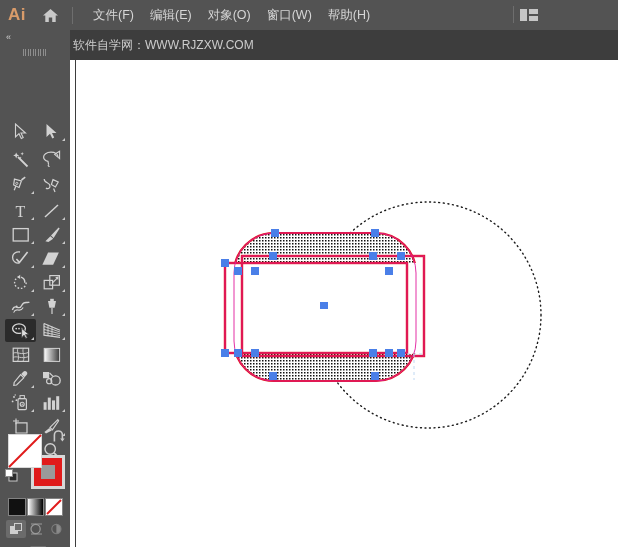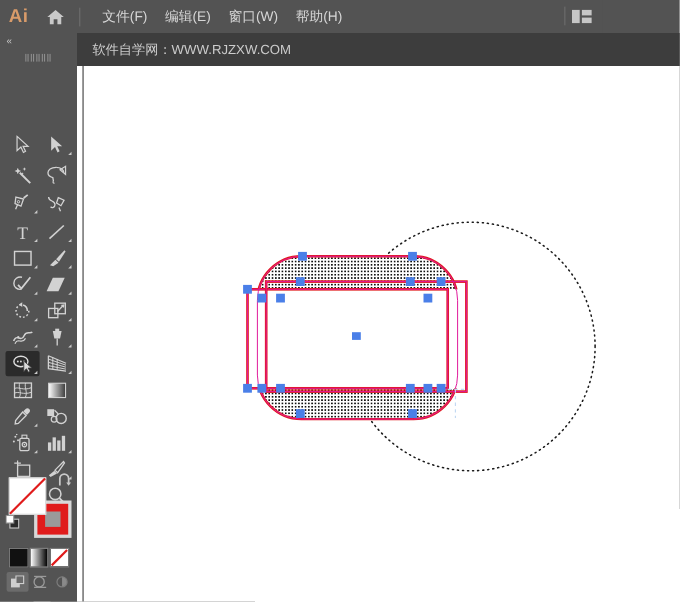--- a/index.html
+++ b/index.html
@@ -14,21 +14,21 @@
   .vsep{width:1px;height:17px;background:#6e6e6e;margin:0 6px;}
   .menu-items{display:flex;align-items:flex-start;margin-left:6px;}
   .menu-item{color:#d6d6d6;font-size:12.5px;padding:4px 8px;white-space:nowrap;cursor:default;}
   .ws-btn{position:absolute;right:6px;top:0;height:30px;width:26px;display:flex;align-items:center;justify-content:center;}
 
   
   #tabbar{position:absolute;left:70px;top:30px;width:548px;height:30px;background:#3d3d3d;display:flex;align-items:flex-end;}
   .doc-tab{height:30px;background:#535353;display:flex;align-items:center;padding:0 8px 0 12px;box-sizing:border-box;}
   .doc-tab .title{color:#d0d0d0;font-size:12px;white-space:nowrap;}
   .doc-tab .close-x{color:#cfcfcf;font-size:13px;margin-left:12px;line-height:1;cursor:pointer;}
-  .wm-tab{height:30px;display:flex;align-items:center;padding:0 14px;box-sizing:border-box;background:#3d3d3d;}
+  .wm-tab{height:30px;display:flex;align-items:center;padding:0 3px;box-sizing:border-box;background:#3d3d3d;}
   .wm-tab .title{color:#cccccc;font-size:12px;white-space:nowrap;}
 
   
   #toolpanel{position:absolute;left:0;top:30px;width:70px;height:517px;background:#535353;}
   .tp-header{height:14px;position:relative;}
   .tp-collapse{position:absolute;left:6px;top:2px;color:#cfcfcf;font-size:9px;letter-spacing:-1px;line-height:10px;}
   .tp-grip{height:16px;display:flex;align-items:center;justify-content:center;}
   .tp-grip i{display:block;width:1px;height:7px;background:#8e8e8e;margin-right:1.5px;}
 
   .tool-grid{position:relative;}
@@ -76,20 +76,21 @@
       <svg width="17" height="15" viewBox="0 0 17 15" aria-hidden="true">
         <path d="M8.5 1 L16 7.5 L13.7 7.5 L13.7 14 L10.2 14 L10.2 9.6 L6.8 9.6 L6.8 14 L3.3 14 L3.3 7.5 L1 7.5 Z" fill="#c9c9c9"></path>
       </svg>
     </div>
 
     <div class="vsep"></div>
 
     <div class="menu-items">
       <div class="menu-item">文件(F)</div>
       <div class="menu-item">编辑(E)</div>
+      <div class="menu-item">对象(O)</div>
       <div class="menu-item">窗口(W)</div>
       <div class="menu-item">帮助(H)</div>
     </div>
 
     <div style="position:absolute;right:34px;top:6px;width:1px;height:17px;background:#6e6e6e;"></div>
     <div class="ws-btn">
       <svg width="18" height="14" viewBox="0 0 18 14" aria-hidden="true">
         <rect x="0" y="1" width="7" height="12" fill="#c6c6c6"></rect>
         <rect x="9" y="1" width="9" height="5" fill="#c6c6c6"></rect>
         <rect x="9" y="8" width="9" height="5" fill="#c6c6c6"></rect>

